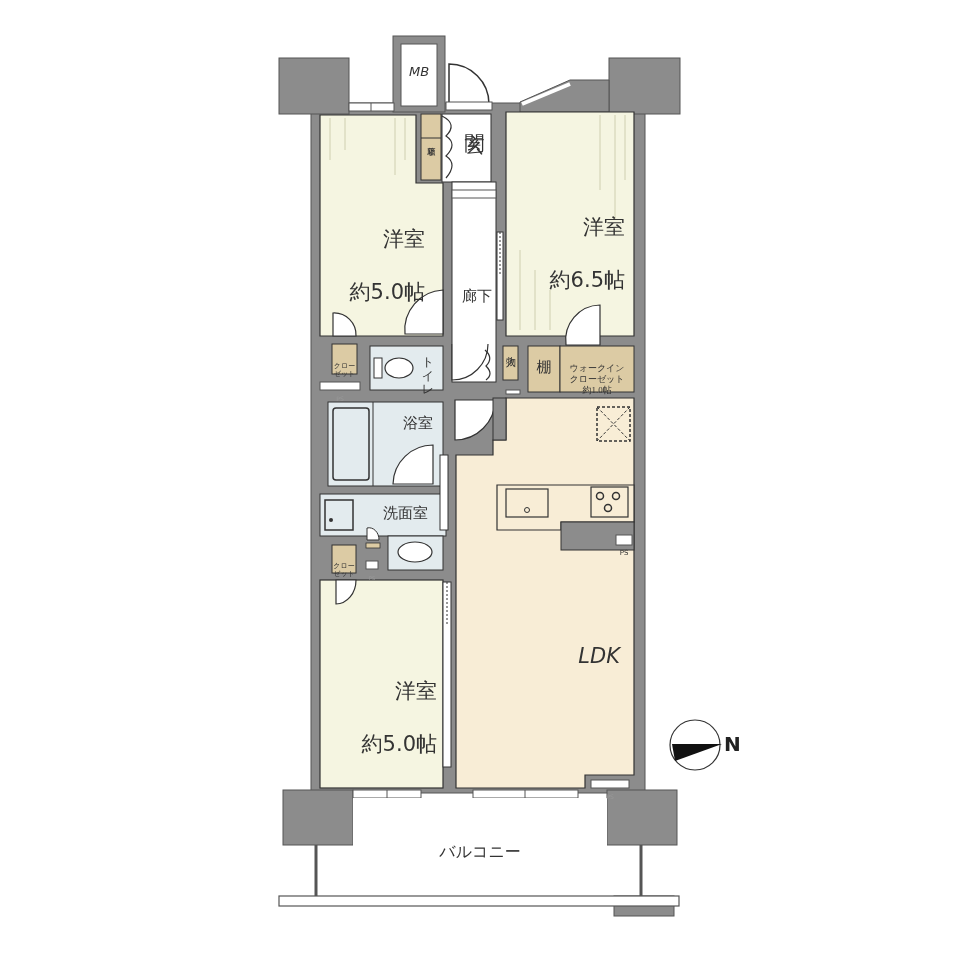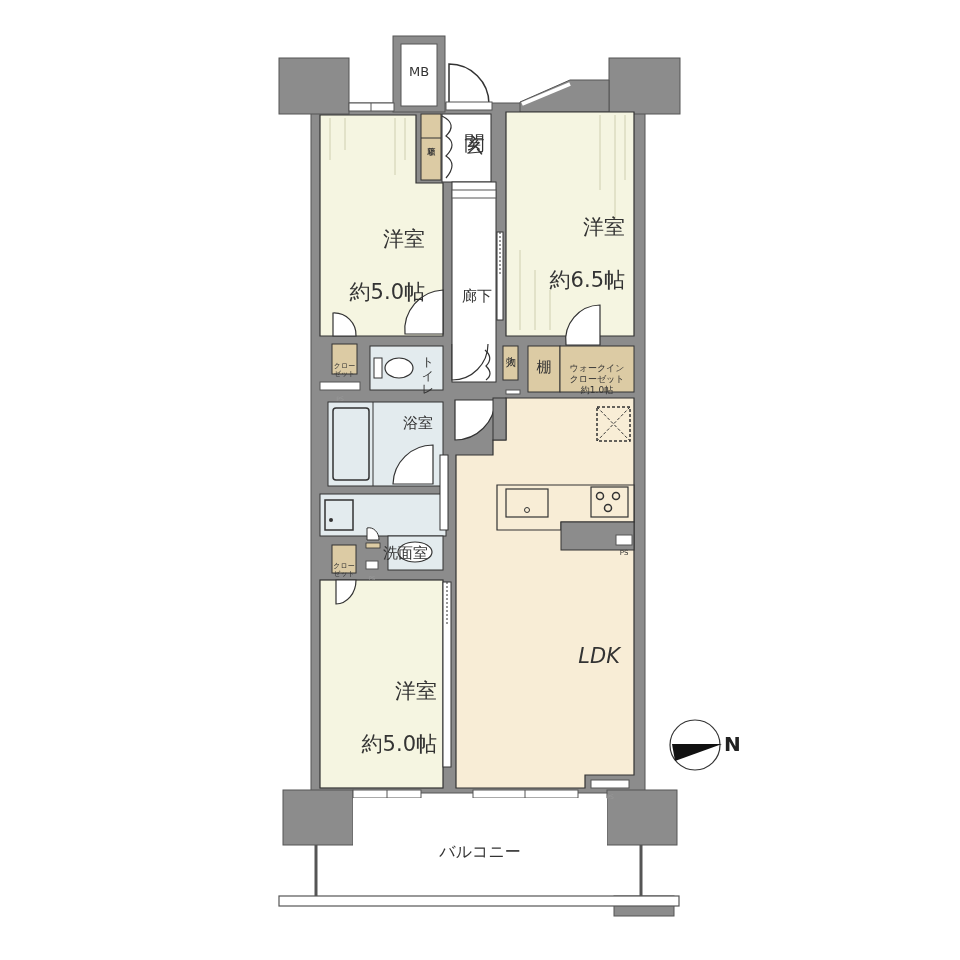--- a/index.html
+++ b/index.html
@@ -174,27 +174,27 @@
   <div>約5.0帖</div>
 </div>
 <div class="lbl room-lbl" style="left:470px;top:617px;width:150px;font-style:italic;">
   <div>LDK</div>
 </div>
 
 <div class="lbl vert" style="left:462px;top:118px;font-size:20px;">玄関</div>
 <div class="lbl" style="left:453px;top:287px;width:48px;font-size:15px;">廊下</div>
 <div class="lbl vert" style="left:420px;top:348px;font-size:12px;">トイレ</div>
 <div class="lbl mid-lbl" style="left:388px;top:414px;width:60px;">浴室</div>
-<div class="lbl mid-lbl" style="left:368px;top:504px;width:75px;margin-top:40px;">洗面室</div>
+<div class="lbl mid-lbl" style="left:368px;top:504px;width:75px;">洗面室</div>
 <div class="lbl" style="left:410px;top:842px;width:140px;font-size:16px;">バルコニー</div>
-<div class="lbl" style="left:401px;top:64px;width:36px;font-size:13px;">MB</div>
+<div class="lbl" style="left:401px;top:64px;width:36px;font-size:13px;font-style:italic;">MB</div>
 <div class="lbl vert small-lbl" style="left:426px;top:128px;font-size:8px;">下駄箱</div>
 <div class="lbl vert" style="left:504px;top:349px;font-size:10px;">物入</div>
 <div class="lbl" style="left:528px;top:358px;width:32px;font-size:15px;">棚</div>
-<div class="lbl small-lbl" style="left:560px;top:350px;width:74px;font-size:9px;">ウォークイン
+<div class="lbl small-lbl" style="left:560px;top:350px;width:74px;font-size:9px;font-family:Liberation Serif, serif;">ウォークイン
 クローゼット
 約1.0帖</div>
 <div class="lbl small-lbl" style="left:332px;top:349px;width:25px;">クロー
 ゼット</div>
 <div class="lbl small-lbl" style="left:332px;top:549px;width:24px;">クロー
 ゼット</div>
 <div class="lbl small-lbl" style="left:320px;top:382px;width:40px;font-size:6px;color:#999;">PS</div>
 <div class="lbl small-lbl" style="left:366px;top:562px;width:12px;font-size:5px;color:#999;">PS</div>
 <div class="lbl small-lbl" style="left:616px;top:536px;width:16px;font-size:7px;">PS</div>
 <div class="lbl small-lbl" style="left:591px;top:780px;width:38px;font-size:6px;color:#999;">PS</div>

